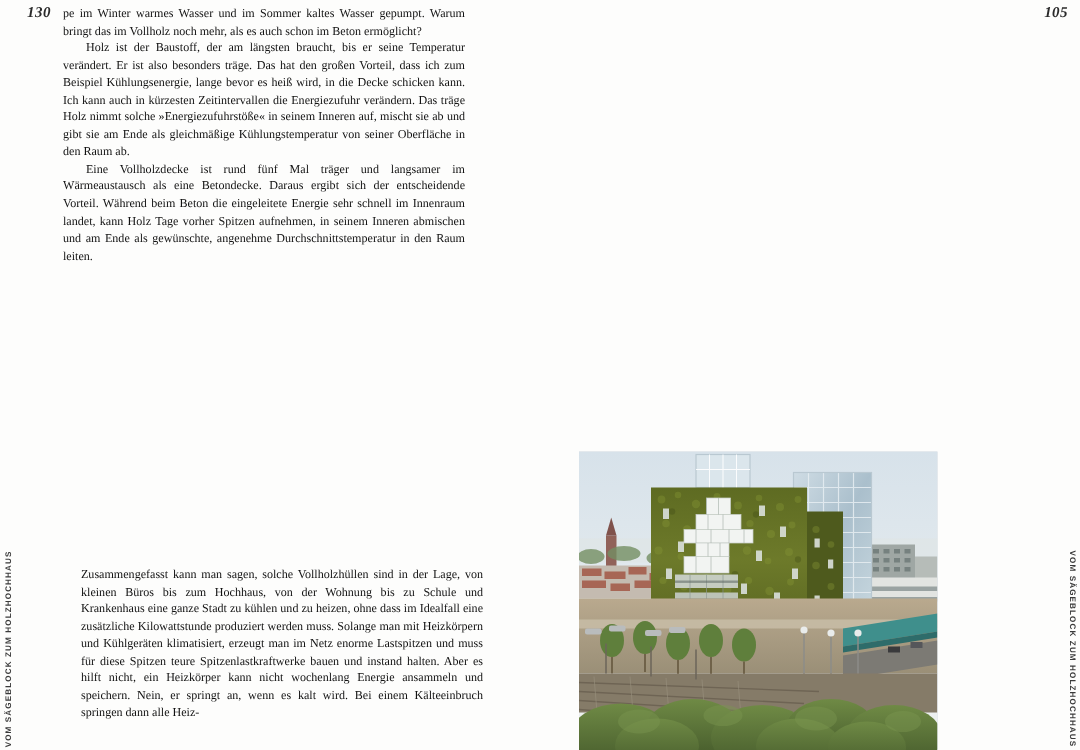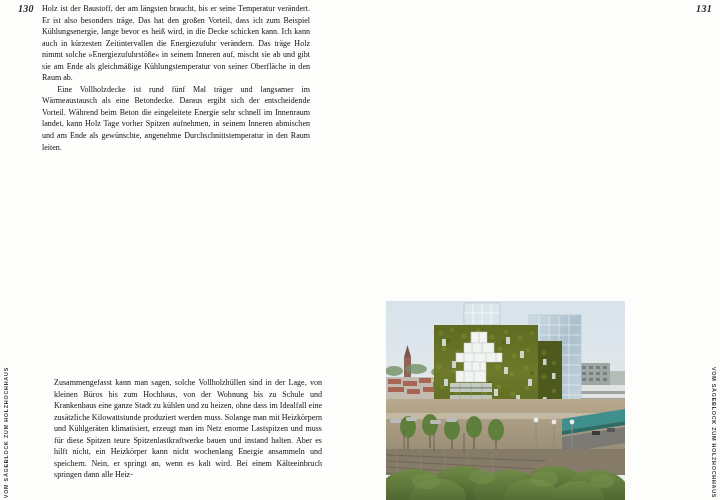--- a/index.html
+++ b/index.html
@@ -133,33 +133,34 @@
 
 <div class="spread">
 
   <div class="page page-left">
 
     <div class="folio folio-left">130</div>
 
     <div class="vrun vrun-left">VOM SÄGEBLOCK ZUM HOLZHOCHHAUS</div>
 
     <div class="col col-left">
+      <p>pe im Winter warmes Wasser und im Sommer kaltes Wasser gepumpt. Warum bringt das im Vollholz noch mehr, als es auch schon im Beton ermöglicht?</p>
       <p>Holz ist der Baustoff, der am längsten braucht, bis er seine Temperatur verändert. Er ist also besonders träge. Das hat den großen Vorteil, dass ich zum Beispiel Kühlungsenergie, lange bevor es heiß wird, in die Decke schicken kann. Ich kann auch in kürzesten Zeitintervallen die Energiezufuhr verändern. Das träge Holz nimmt solche »Energiezufuhrstöße« in seinem Inneren auf, mischt sie ab und gibt sie am Ende als gleichmäßige Kühlungstemperatur von seiner Oberfläche in den Raum ab.</p>
       <p>Eine Vollholzdecke ist rund fünf Mal träger und langsamer im Wärmeaustausch als eine Betondecke. Daraus ergibt sich der entscheidende Vorteil. Während beim Beton die eingeleitete Energie sehr schnell im Innenraum landet, kann Holz Tage vorher Spitzen aufnehmen, in seinem Inneren abmischen und am Ende als gewünschte, angenehme Durchschnittstemperatur in den Raum leiten.</p>
     </div>
 
 
     <div class="col col-left-lower">
       <p>Zusammengefasst kann man sagen, solche Vollholzhüllen sind in der Lage, von kleinen Büros bis zum Hochhaus, von der Wohnung bis zu Schule und Krankenhaus eine ganze Stadt zu kühlen und zu heizen, ohne dass im Idealfall eine zusätzliche Kilowattstunde produziert werden muss. Solange man mit Heizkörpern und Kühlgeräten klimatisiert, erzeugt man im Netz enorme Lastspitzen und muss für diese Spitzen teure Spitzenlastkraftwerke bauen und instand halten. Aber es hilft nicht, ein Heizkörper kann nicht wochenlang Energie ansammeln und speichern. Nein, er springt an, wenn es kalt wird. Bei einem Kälteeinbruch springen dann alle Heiz-</p>
     </div>
   </div>
 
   <div class="page page-right">
 
-    <div class="folio folio-right">131</div>
+    <div class="folio folio-right">105</div>
 
     <div class="vrun vrun-right">VOM SÄGEBLOCK ZUM HOLZHOCHHAUS</div>
 
   </div>
 
   <div class="photo">
     <svg width="239" height="199" viewBox="0 0 239 199" xmlns="http://www.w3.org/2000/svg">
       <defs>
         <linearGradient id="sky" x1="0" y1="0" x2="0" y2="1">
           <stop offset="0%" stop-color="#d7e2ea"></stop>

